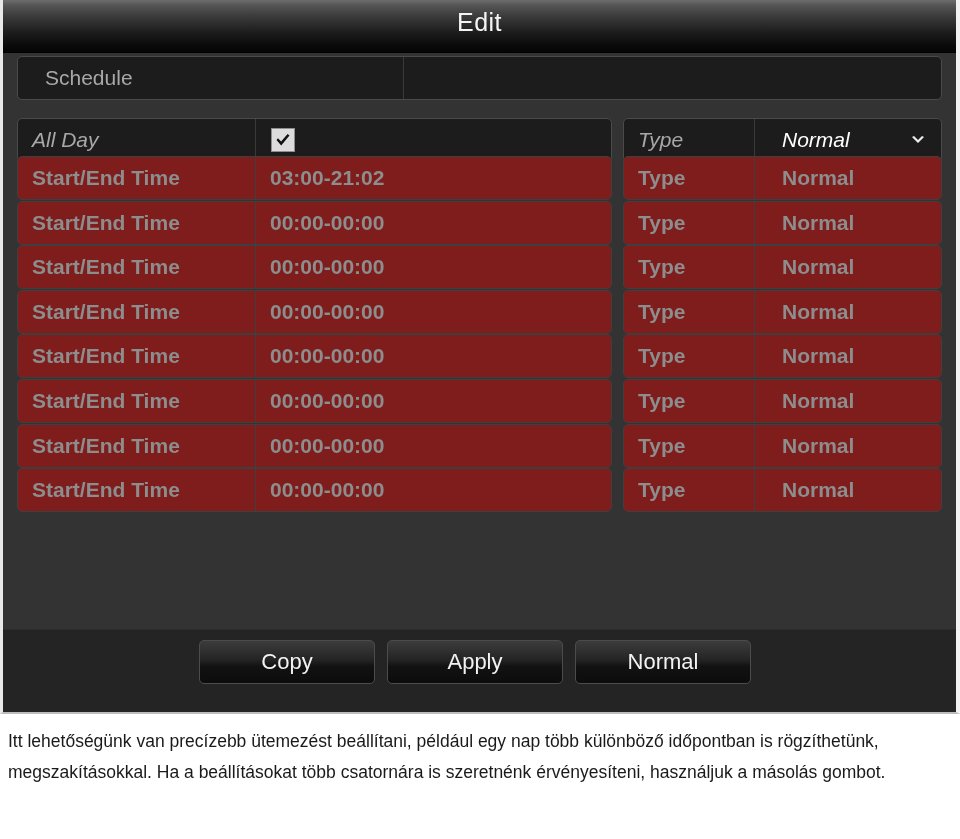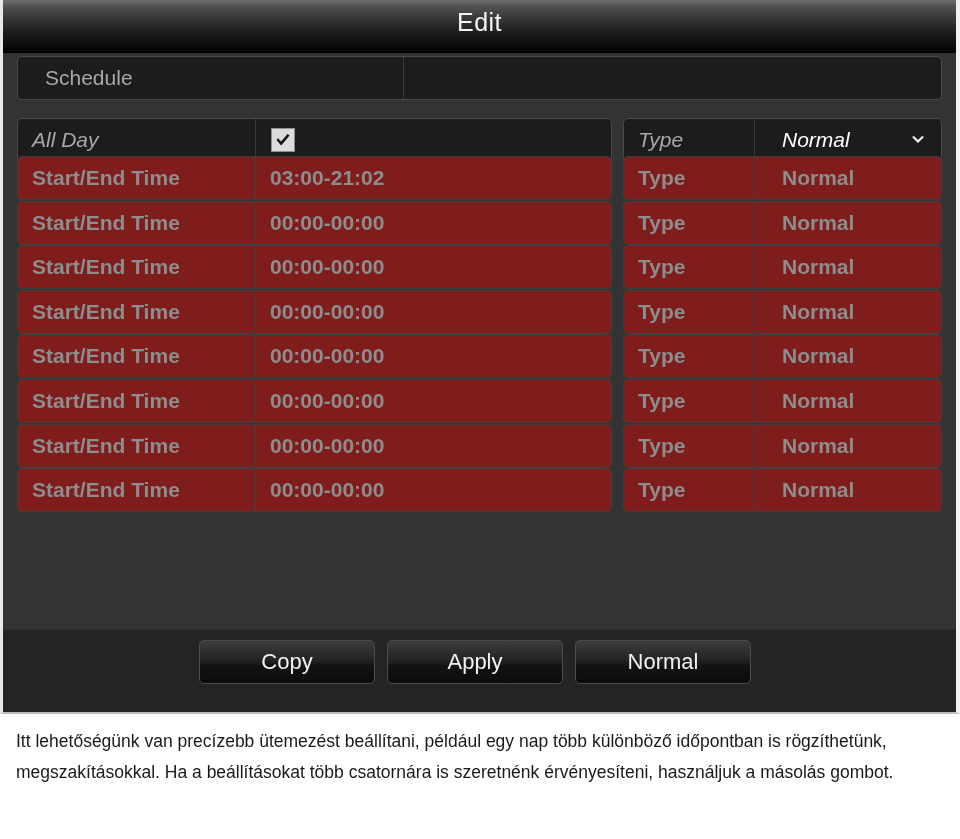--- a/index.html
+++ b/index.html
@@ -199,21 +199,21 @@
     display: flex;
     align-items: center;
     justify-content: center;
     cursor: pointer;
     user-select: none;
   }
 
   
   #caption {
     position: absolute;
-    left: 8px;
+    left: 0;
     top: 726px;
     width: 946px;
     padding: 0 8px 0 8px;
     box-sizing: border-box;
     color: #1a1a1a;
     font-family: "Liberation Sans", sans-serif;
     font-size: 17.5px;
     line-height: 31px;
   }
 </style>

